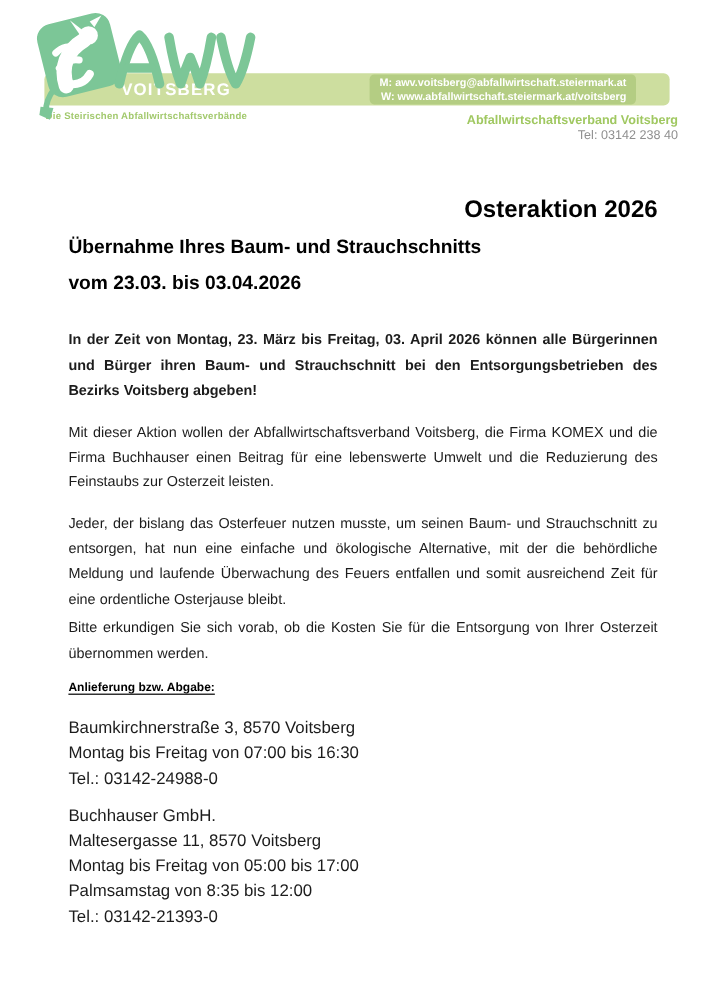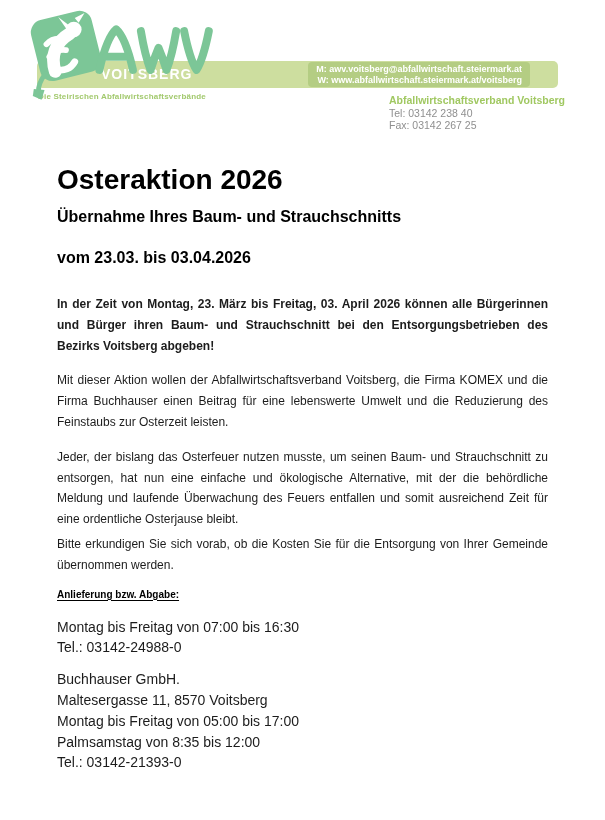--- a/index.html
+++ b/index.html
@@ -37,35 +37,35 @@
     text-align:right;color:#fff;font-weight:bold;font-size:9px;line-height:11px;
     white-space:nowrap;
   }
   .emblem{position:absolute;left:26px;top:3px;z-index:2;}
   .wordmark{position:absolute;left:95px;top:20px;z-index:2;}
   .tagline{
     position:absolute;left:38px;top:92px;
     color:var(--tagline_green);font-weight:bold;font-size:8px;letter-spacing:.2px;
   }
   .address-block{
-    position:absolute;right:40px;top:94px;text-align:left;
+    position:absolute;right:40px;top:94px;text-align:right;
     font-size:10.5px;line-height:12.5px;color:var(--text_gray);
   }
   .address-block .org{color:var(--brand_green);font-weight:bold;}
   
   .content{padding:0 57px;}
   .title{
-    margin:13px 0 0;text-align:left;
-    font-size:28px;line-height:1.2;font-weight:bold;color:#000;
+    margin:13px 0 0;text-align:right;
+    font-size:20px;line-height:1.2;font-weight:bold;color:#000;
   }
   .subtitle{
     margin:10px 0 0;
     font-size:16px;line-height:1.2;font-weight:bold;color:#000;
   }
-  .dateline{margin-top:22px;}
+  .dateline{margin-top:11px;}
   .para{
     margin:14px 0 0;font-size:12px;line-height:20.8px;
     text-align:justify;text-align-last:left;
   }
   .para.first{margin-top:27px;font-weight:bold;}
   .para.tight{margin-top:4px;}
   .section-heading{
     margin:13px 0 0;font-size:10px;font-weight:bold;color:#000;
     text-decoration:underline;text-underline-offset:2px;
   }
@@ -109,39 +109,39 @@
         <div>M: awv.voitsberg@abfallwirtschaft.steiermark.at</div>
         <div>W: www.abfallwirtschaft.steiermark.at/voitsberg</div>
       </div>
     </div>
 
     <div class="tagline">Die Steirischen Abfallwirtschaftsverbände</div>
 
     <div class="address-block">
       <div class="org">Abfallwirtschaftsverband Voitsberg</div>
       <div>Tel: 03142 238 40</div>
-      <div>Fax: 03142 267 25</div>
     </div>
 
   </header>
 
   <main class="content">
 
     <h1 class="title">Osteraktion 2026</h1>
     <h2 class="subtitle">Übernahme Ihres Baum- und Strauchschnitts</h2>
     <h2 class="subtitle dateline">vom 23.03. bis 03.04.2026</h2>
 
     <p class="para first">In der Zeit von Montag, 23. März bis Freitag, 03. April 2026 können alle Bürgerinnen und Bürger ihren Baum- und Strauchschnitt bei den Entsorgungsbetrieben des Bezirks Voitsberg abgeben!</p>
     <p class="para">Mit dieser Aktion wollen der Abfallwirtschaftsverband Voitsberg, die Firma KOMEX und die Firma Buchhauser einen Beitrag für eine lebenswerte Umwelt und die Reduzierung des Feinstaubs zur Osterzeit leisten.</p>
     <p class="para">Jeder, der bislang das Osterfeuer nutzen musste, um seinen Baum- und Strauchschnitt zu entsorgen, hat nun eine einfache und ökologische Alternative, mit der die behördliche Meldung und laufende Überwachung des Feuers entfallen und somit ausreichend Zeit für eine ordentliche Osterjause bleibt.</p>
-    <p class="para tight">Bitte erkundigen Sie sich vorab, ob die Kosten Sie für die Entsorgung von Ihrer Gemeinde übernommen werden.</p>
+    <p class="para tight">Bitte erkundigen Sie sich vorab, ob die Kosten Sie für die Entsorgung von Ihrer Osterzeit übernommen werden.</p>
 
     <h3 class="section-heading">Anlieferung bzw. Abgabe:</h3>
 
     <div class="location">
+      <div>Baumkirchnerstraße 3, 8570 Voitsberg</div>
       <div>Montag bis Freitag von 07:00 bis 16:30</div>
       <div>Tel.: 03142-24988-0</div>
     </div>
 
     <div class="location second">
       <div>Buchhauser GmbH.</div>
       <div>Maltesergasse 11, 8570 Voitsberg</div>
       <div>Montag bis Freitag von 05:00 bis 17:00</div>
       <div>Palmsamstag von 8:35 bis 12:00</div>
       <div>Tel.: 03142-21393-0</div>

